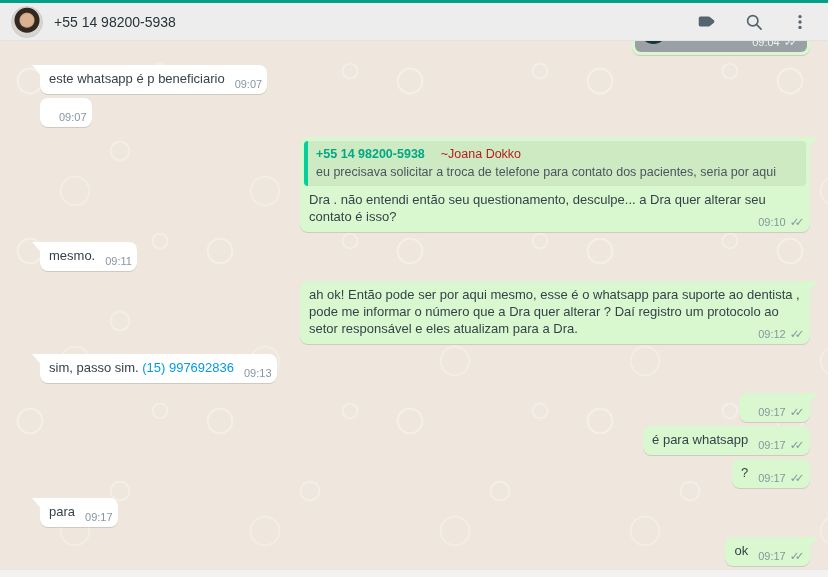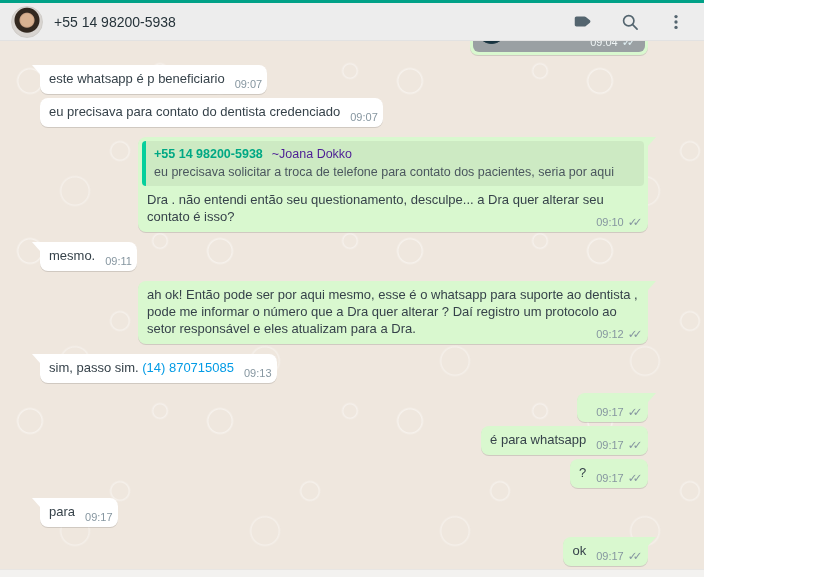--- a/index.html
+++ b/index.html
@@ -1,21 +1,21 @@
 <!DOCTYPE html>
 <html style="--accent: #00a187; --header-bg: #ededed; --chat-bg: #efe7de; --bubble-out: #d9f8cf; --quote-bar: #06cf9c; --quote-author: #00a884; --link: #039be5; --tick: #8696a0;"><head>
 <meta charset="utf-8">
 <style>
   html,body{margin:0;padding:0;}
   body{
     width:836px;height:577px;overflow:hidden;
     font-family:"Liberation Sans", sans-serif;
     -webkit-font-smoothing:antialiased;
   }
-  .app{width:704px;height:577px;display:flex;flex-direction:column;background:var(--chat-bg,#efe7de);}
+  .app{width:828px;height:577px;display:flex;flex-direction:column;background:var(--chat-bg,#efe7de);}
 
   
   .topbar{height:3px;background:var(--accent,#00a187);flex:0 0 auto;}
   .header{
     height:38px;flex:0 0 auto;background:var(--header-bg,#ededed);
     display:flex;align-items:center;padding:0 18px 0 11px;gap:11px;
     border-bottom:1px solid #e2e2e2;box-sizing:border-box;
   }
   .avatar{
     width:30px;height:30px;border-radius:50%;flex:0 0 auto;cursor:pointer;
@@ -24,21 +24,21 @@
     border:0.5px solid #d0cdc9;
   }
   .title{font-size:14px;color:#26333a;cursor:pointer;}
   .hicons{margin-left:auto;display:flex;align-items:center;gap:25px;}
   .hicon{width:21px;height:21px;cursor:pointer;display:flex;align-items:center;justify-content:center;}
   .hicon svg{display:block;}
 
   
   .chat{
     flex:1 1 auto;overflow:hidden;position:relative;
-    padding:0 56px 6px 40px;box-sizing:border-box;
+    padding:0 18px 6px 40px;box-sizing:border-box;
     background-color:var(--chat-bg,#efe7de);
     background-image:
       radial-gradient(circle at 30px 40px, transparent 11px, rgba(255,255,255,.45) 12px, transparent 14px),
       radial-gradient(circle at 120px 110px, transparent 8px, rgba(255,255,255,.4) 9px, transparent 11px),
       radial-gradient(circle at 75px 150px, transparent 13px, rgba(255,255,255,.35) 14px, transparent 16px),
       radial-gradient(circle at 160px 30px, transparent 6px, rgba(255,255,255,.4) 7px, transparent 9px);
     background-size:190px 170px;
   }
   .msg{display:flex;margin-top:10px;position:relative;}
   .msg.grouped{margin-top:4px;}
@@ -70,21 +70,21 @@
   .ticks{color:var(--tick,#8696a0);letter-spacing:-4.5px;padding-right:5px;margin-left:4px;font-size:11.5px;}
   .link{color:var(--link,#039be5);cursor:pointer;}
 
   
   .quote{
     background:rgba(0,0,0,0.055);border-left:4px solid var(--quote-bar,#06cf9c);
     border-radius:4px;padding:5px 10px 6px 8px;margin:-1px -4px 5px -5px;
     font-size:12.5px;line-height:16px;cursor:pointer;
   }
   .qauthor{color:var(--quote-author,#00a884);font-weight:700;}
-  .qsuffix{color:#4c1d95;font-weight:400;margin-left:9px;}
+  .qsuffix{color:#b91c1c;font-weight:400;margin-left:16px;}
   .qtext{display:block;color:#4a565e;margin-top:2px;white-space:nowrap;overflow:hidden;max-width:462px;}
 
   
   .bubble.media{padding:3px;width:178px;height:44px;box-sizing:border-box;}
   .media-inner{position:relative;background:#9aa0a3;border-radius:6px;height:100%;overflow:hidden;}
   .media-circle{
     position:absolute;left:5px;top:3px;width:27px;height:27px;border-radius:50%;
     background:radial-gradient(circle, #2c4a58 0 4px, #16323e 5px 8px, #35535f 9px 10px, #16323e 11px);
     box-shadow:0 0 0 1px #223c48 inset;
   }
@@ -131,33 +131,33 @@
           <div class="media-inner">
             <div class="media-circle"></div>
             <span class="media-meta"><span>09:04</span><span class="ticks">✓✓</span></span>
           </div>
         </div>
       </div>
       <div class="msg in tailed">
         <div class="bubble"><span class="text"><span>este whatsapp é p beneficiario</span></span><span class="meta"><span>09:07</span></span></div>
       </div>
       <div class="msg in grouped">
-        <div class="bubble"><span class="text"><span>eu precisava para contato do dentista credenciado</span></span><span class="meta"><span>09:07</span></span></div>
+        <div class="bubble"><span class="meta"><span>09:07</span></span></div>
       </div>
       <div class="msg out tailed">
         <div class="bubble"><div class="quote"><span class="qauthor">+55 14 98200-5938</span><span class="qsuffix">~Joana Dokko</span><span class="qtext">eu precisava solicitar a troca de telefone para contato dos pacientes, seria por aqui mesmo?</span></div><span class="text"><span>Dra . não entendi então seu questionamento, desculpe... a Dra quer alterar seu contato é isso?</span></span><span class="meta"><span>09:10</span><span class="ticks">✓✓</span></span></div>
       </div>
       <div class="msg in tailed">
         <div class="bubble"><span class="text"><span>mesmo.</span></span><span class="meta"><span>09:11</span></span></div>
       </div>
       <div class="msg out tailed">
         <div class="bubble"><span class="text"><span>ah ok! Então pode ser por aqui mesmo, esse é o whatsapp para suporte ao dentista , pode me informar o número que a Dra quer alterar ? Daí registro um protocolo ao setor responsável e eles atualizam para a Dra.</span></span><span class="meta"><span>09:12</span><span class="ticks">✓✓</span></span></div>
       </div>
       <div class="msg in tailed">
-        <div class="bubble"><span class="text"><span>sim, passo sim. </span><span class="link">(14) 870715085</span></span><span class="meta"><span>09:13</span></span></div>
+        <div class="bubble"><span class="text"><span>sim, passo sim. </span><span class="link">(15) 997692836</span></span><span class="meta"><span>09:13</span></span></div>
       </div>
       <div class="msg out tailed">
         <div class="bubble"><span class="meta"><span>09:17</span><span class="ticks">✓✓</span></span></div>
       </div>
       <div class="msg out grouped">
         <div class="bubble"><span class="text"><span>é para whatsapp</span></span><span class="meta"><span>09:17</span><span class="ticks">✓✓</span></span></div>
       </div>
       <div class="msg out grouped">
         <div class="bubble"><span class="text"><span>?</span></span><span class="meta"><span>09:17</span><span class="ticks">✓✓</span></span></div>
       </div>

